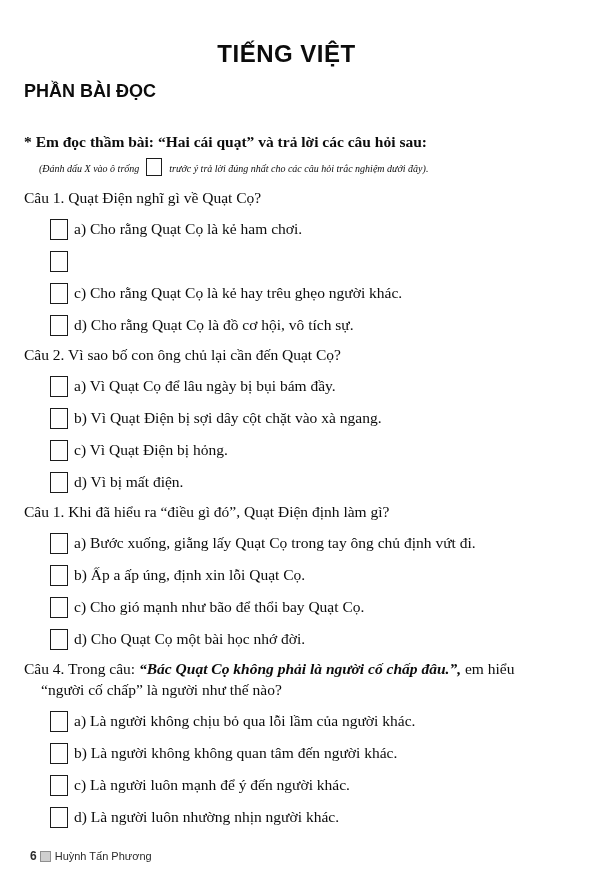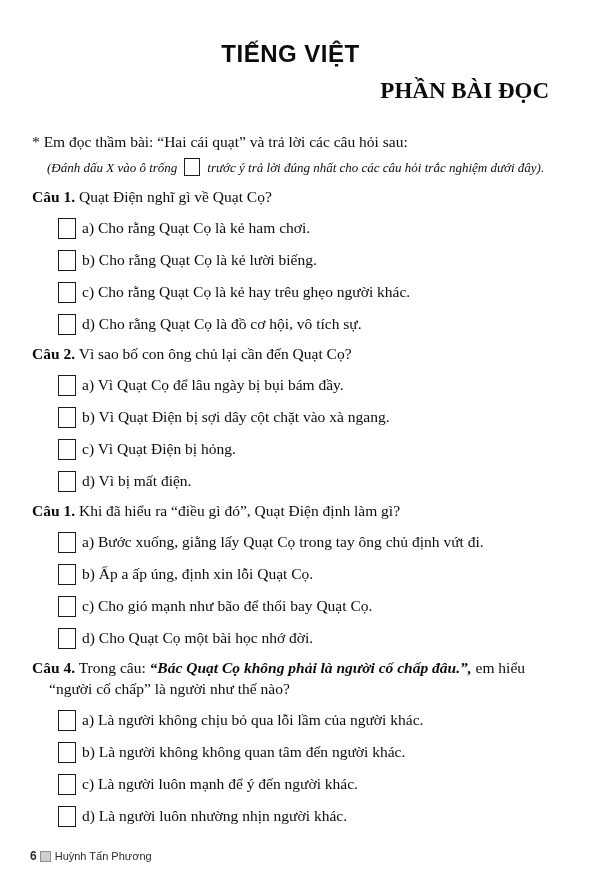--- a/index.html
+++ b/index.html
@@ -6,48 +6,48 @@
   html, body {
     width: 611px; height: 892px;
     background: #ffffff;
     color: #0c0c0c;
     font-family: "Liberation Serif", serif;
     overflow: hidden;
     position: relative;
   }
   .page {
     width: 585px; height: 892px;
-    padding: 40px 36px 0 32px;
+    padding: 40px 36px 0 24px;
     position: relative;
   }
   .title {
     font-family: "Liberation Sans", sans-serif;
     font-weight: bold;
     font-size: 24px;
     line-height: 28px;
     text-align: center;
     letter-spacing: 0.5px;
   }
   .subtitle {
-    font-family: Liberation Serif, serif;
+    font-family: Liberation Sans, sans-serif;
     font-weight: bold;
-    font-size: 23px;
+    font-size: 18px;
     line-height: 20px;
-    text-align: right;
+    text-align: left;
     margin-top: 13px;
   }
   .intro-bold {
-    font-weight: normal;
+    font-weight: bold;
     font-size: 15.5px;
     line-height: 21px;
     margin-top: 30px;
   }
   .intro-note {
     font-style: italic;
-    font-size: 13px;
+    font-size: 10px;
     line-height: 20px;
     margin-top: 6px;
     text-align: justify;
     text-indent: 15px;
   }
   .checkbox {
     display: inline-block;
     width: 18px; height: 21px;
     border: 1.6px solid #1c1c1c;
     background: #ffffff;
@@ -59,21 +59,21 @@
     margin: 0 7px;
     text-indent: 0;
   }
   .question { margin-top: 8px; }
   .q-head {
     font-size: 15.5px;
     line-height: 21px;
     padding-left: 17px;
     text-indent: -17px;
   }
-  .q-label { font-weight: bold; }
+  .q-label { font-weight: normal; }
   .q-italic { font-style: italic; font-weight: bold; }
   .option {
     display: flex;
     align-items: center;
     margin: 10px 0 0 26px;
     height: 22px;
     text-align: right;
   }
   .opt-text {
     font-size: 15.5px;
@@ -113,21 +113,20 @@
 
   <section class="question">
     <p class="q-head"><b class="q-label">Câu 1.</b>
       <span>Quạt Điện nghĩ gì về Quạt Cọ?</span></p>
     <div class="option">
       <span class="checkbox"></span>
       <span class="opt-text">a) Cho rằng Quạt Cọ là kẻ ham chơi.</span>
     </div>
     <div class="option">
       <span class="checkbox"></span>
-      <span class="opt-text">b) Cho rằng Quạt Cọ là kẻ lười biếng.</span>
     </div>
     <div class="option">
       <span class="checkbox"></span>
       <span class="opt-text">c) Cho rằng Quạt Cọ là kẻ hay trêu ghẹo người khác.</span>
     </div>
     <div class="option">
       <span class="checkbox"></span>
       <span class="opt-text">d) Cho rằng Quạt Cọ là đồ cơ hội, vô tích sự.</span>
     </div>
   </section>

